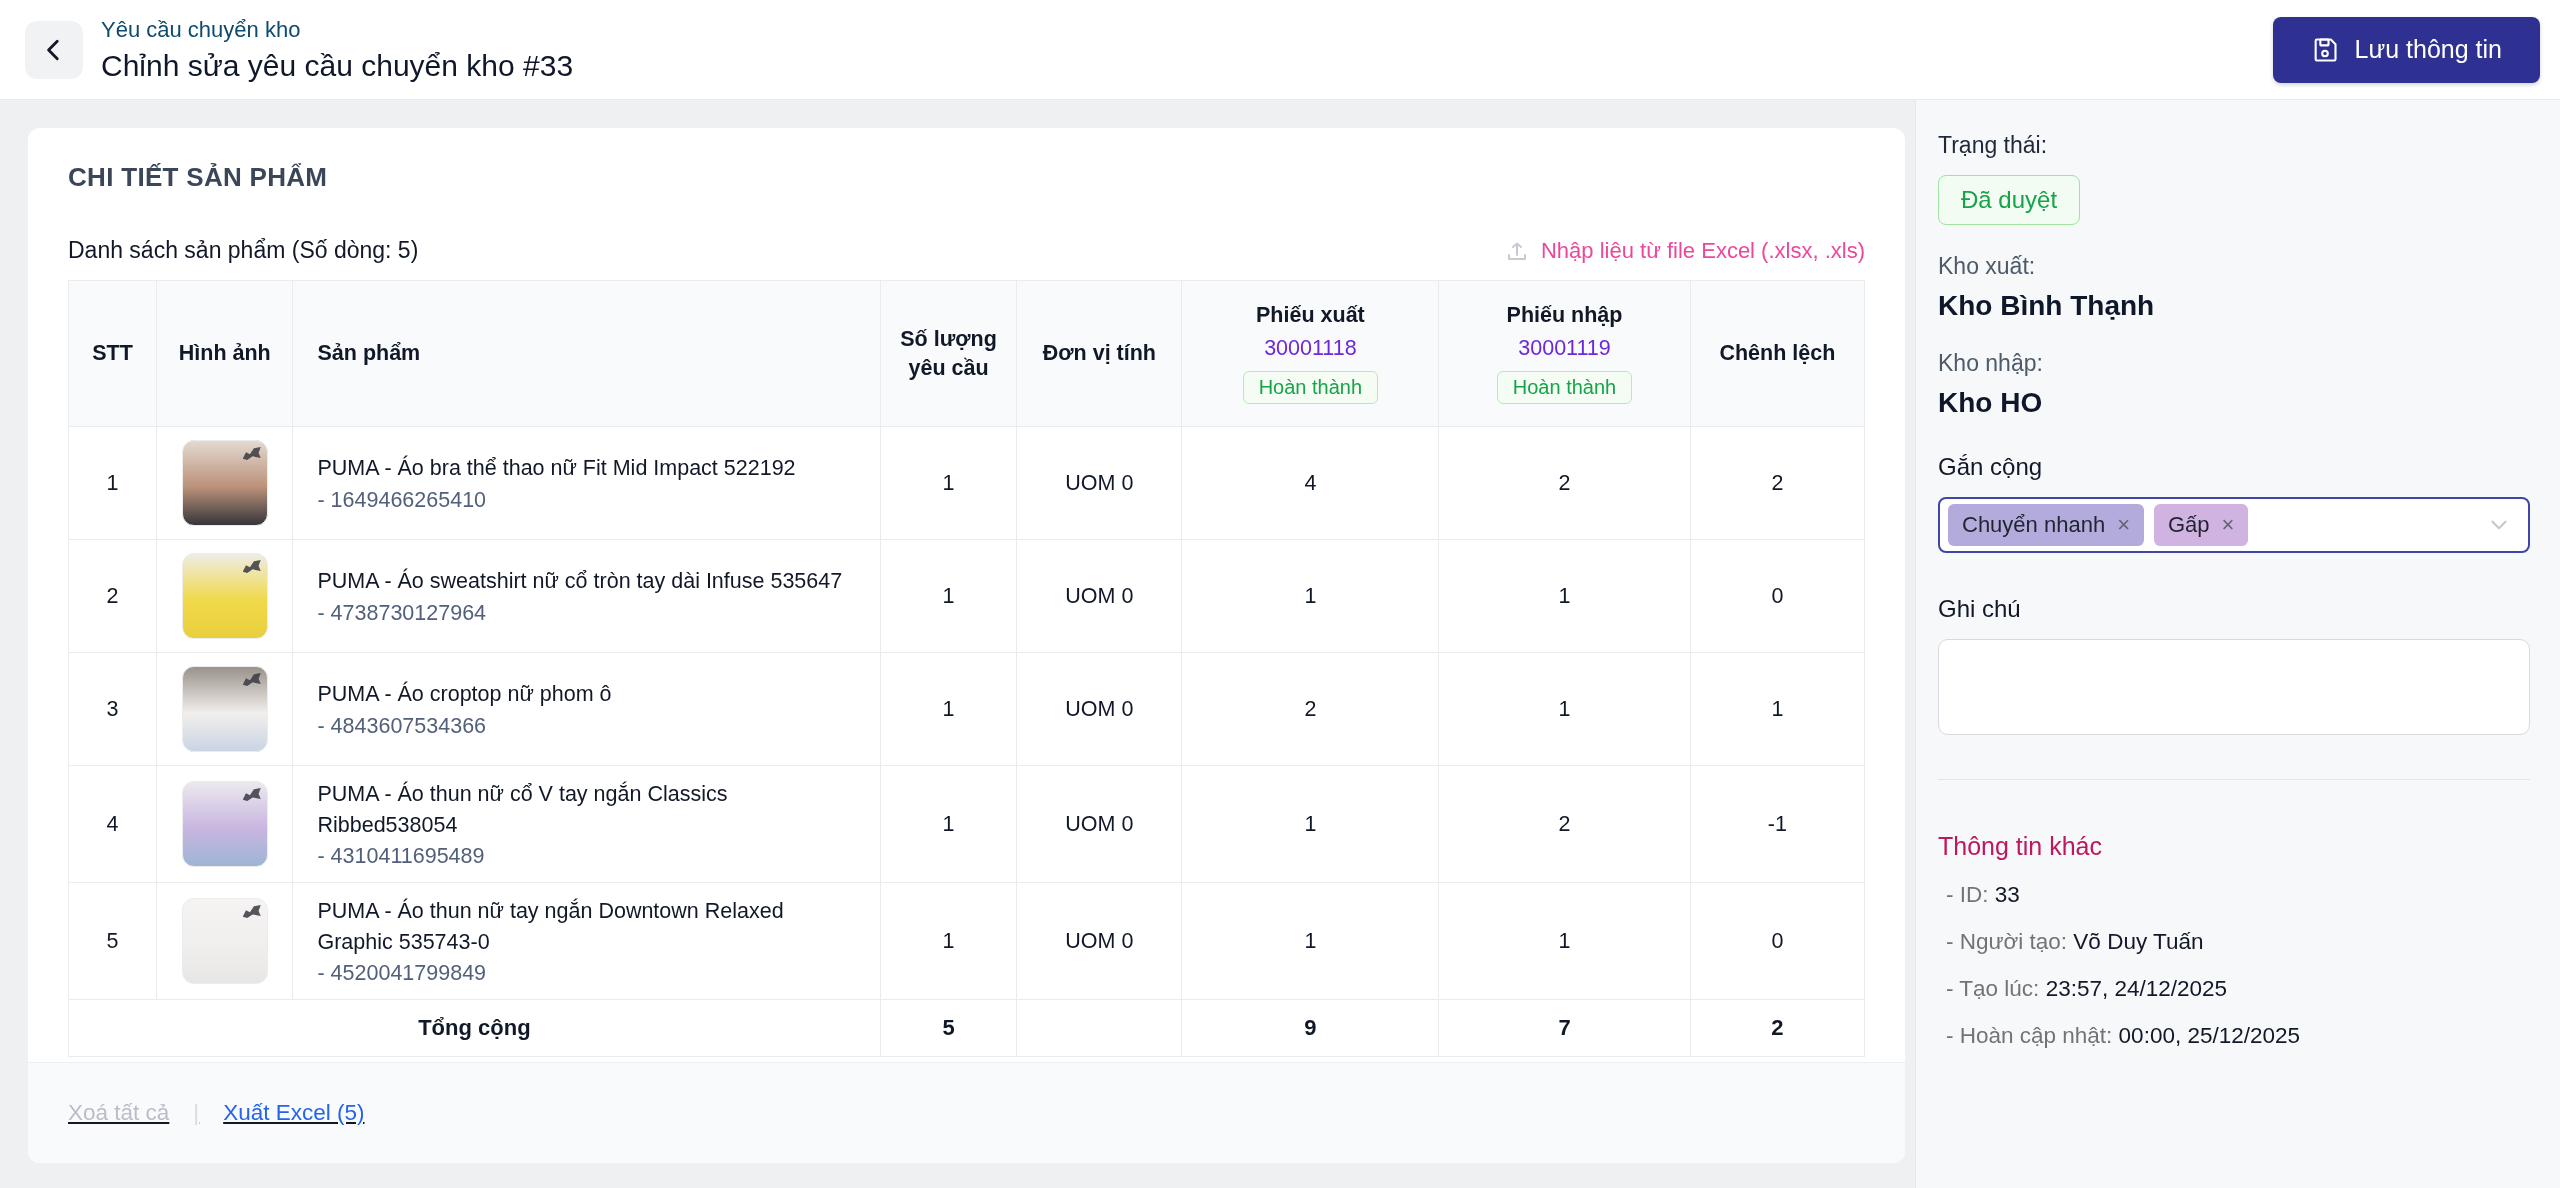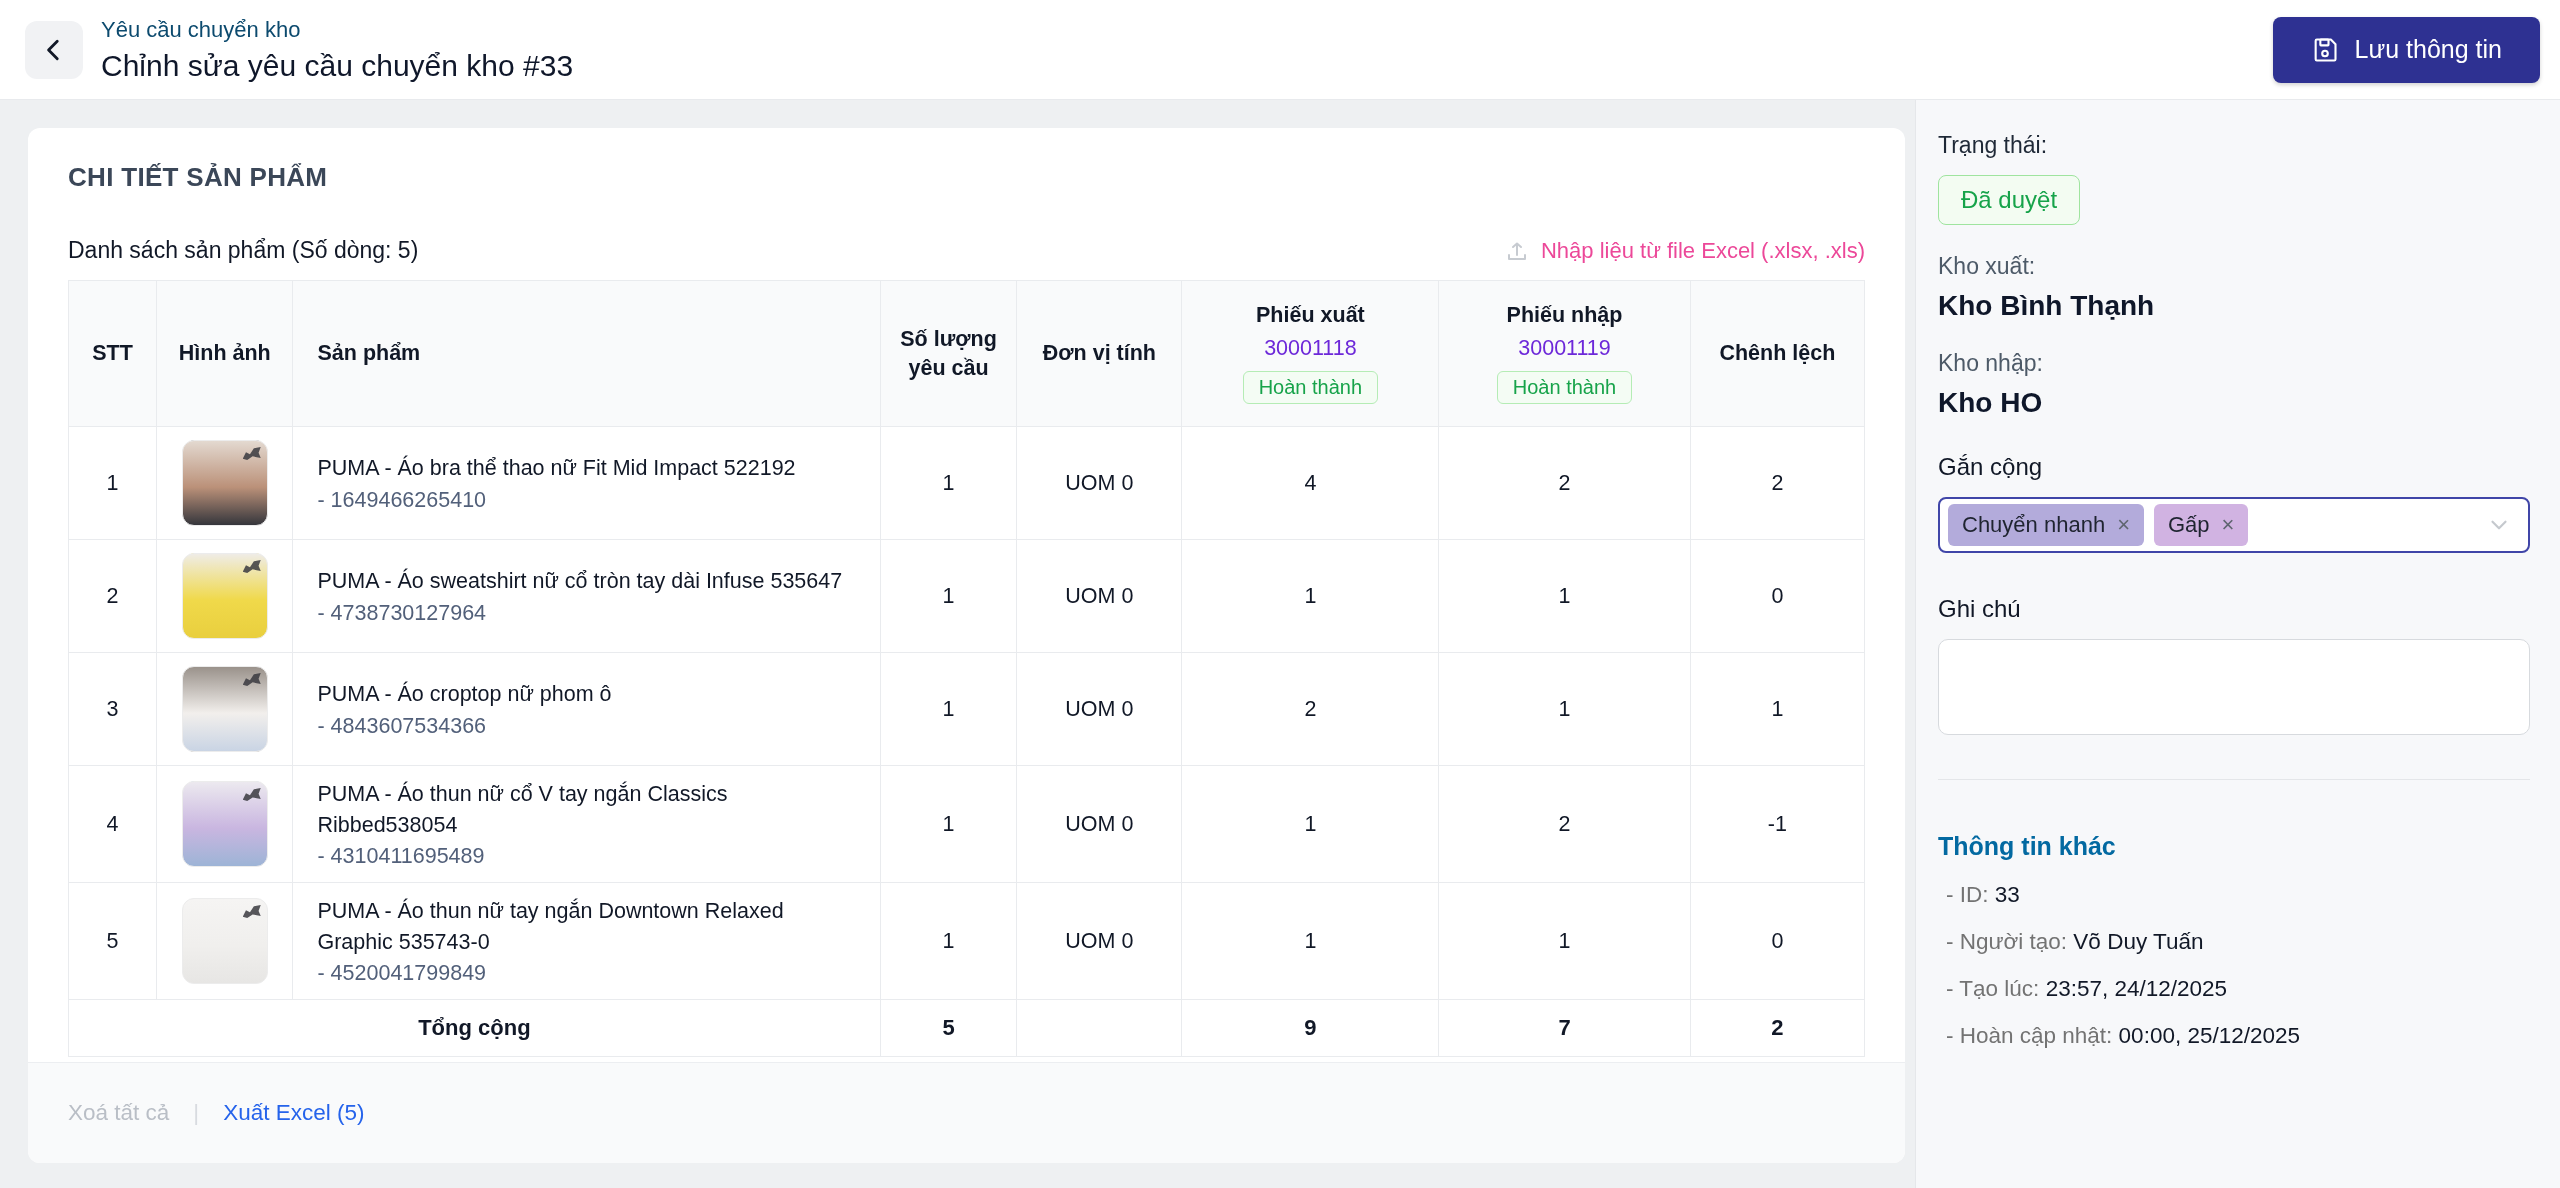--- a/index.html
+++ b/index.html
@@ -40,21 +40,21 @@
   .product-table td { text-align:center; padding:13px 10px; }
   .cell-product { text-align:left !important; padding:13px 24px !important; }
   .p-name { line-height:1.42; color:#111827; }
   .p-code { margin-top:4px; color:#52607a; }
   .thumb { width:86px; height:86px; border-radius:12px; margin:0 auto; position:relative; border:1px solid #ececec; }
   .puma-mark { position:absolute; top:6px; right:6px; width:18px; height:13px; background:#3a3a3f;
                clip-path:polygon(0 90%,18% 40%,40% 55%,62% 10%,100% 0,88% 45%,100% 85%,55% 72%,25% 100%); opacity:.85; }
   .product-table tfoot td { font-weight:bold; font-size:22px; padding:15px 10px; }
 
   .table-footer { background:#f9fafb; border-top:1px solid #eceef1; height:101px; display:flex;
-                  align-items:center; padding-left:40px; font-size:22.5px; }
+                  align-items:center; padding-left:40px; font-size:22.5px;text-decoration:underline; }
   .clear-all { color:#b9bec6; cursor:pointer; }
   .footer-sep { color:#d8dbe0; margin:0 24px; }
   .export-excel { color:#2563eb; cursor:pointer; }
 
   
   .sidebar { flex:1; background:#f7f8fa; border-left:1px solid #e5e7ea; padding:32px 30px 0 22px; }
   .sb-label-dark { font-size:23px; color:#1f2937; }
   .sb-label { font-size:23px; color:#4d5a68; }
   .status-badge { display:inline-block; margin-top:16px; font-size:24px; color:#16a34a; background:#f3fcf2;
                   border:1.5px solid #9fe49f; border-radius:8px; padding:10px 22px; }
@@ -63,21 +63,21 @@
   .sb-field-label { font-size:24px; color:#111827; }
   .tag-select { margin-top:16px; height:56px; background:#fff; border:2px solid #4046a8; border-radius:8px;
                 display:flex; align-items:center; padding:0 16px 0 8px; cursor:text; }
   .tag { display:flex; align-items:center; gap:12px; border-radius:6px; padding:8px 14px;
          font-size:22px; color:#1f2430; margin-right:10px; }
   .tag-x { color:#5f6570; font-size:22px; cursor:pointer; line-height:1; }
   .select-caret { margin-left:auto; display:flex; }
   .note-area { margin-top:16px; width:100%; height:96px; background:#fff; border:1px solid #d7dade;
                border-radius:10px; resize:none; font-family:inherit; font-size:22px; padding:12px 14px; }
   .sb-divider { border:none; border-top:1px solid #e4e6e9; margin:40px 0 0 0; }
-  .info-title { margin-top:52px; font-size:25px; font-weight:700; color:#0369a1; }
+  .info-title { margin-top:52px; font-size:25px; font-weight:400; color:#be185d; }
   .info-line { margin-top:21px; font-size:22.5px; }
   .info-label { color:#737373;margin-left:8px; }
   .info-value { color:#111827; }
 </style>
 </head>
 <body>
 
 <header class="app-header">
   <button class="back-btn">
     <span style="display:flex;">

